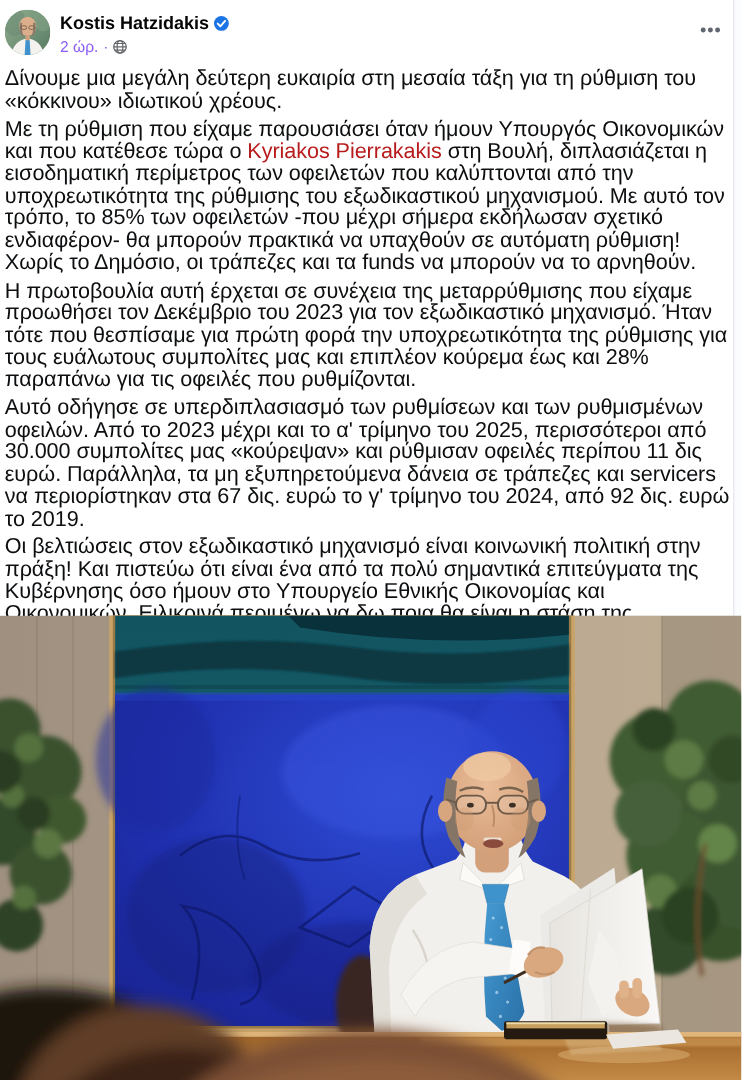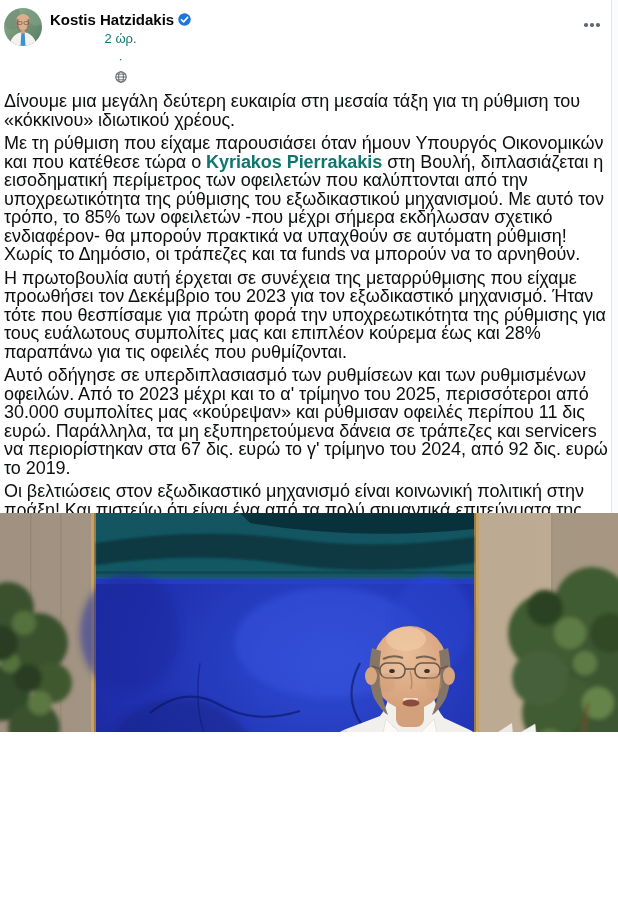--- a/index.html
+++ b/index.html
@@ -1,42 +1,42 @@
 <!DOCTYPE html>
 <html lang="el"><head>
 <meta charset="utf-8">
 <style>
   * { margin:0; padding:0; box-sizing:border-box; }
   html,body { background:#fff; }
   body { font-family:"Liberation Sans","DejaVu Sans",sans-serif; }
-  .screen { position:relative; width:618px; height:732px; background:#ffffff; overflow:hidden; }
+  .screen { position:relative; width:618px; height:900px; background:#ffffff; overflow:hidden; }
 
   .card-edge { position:absolute; top:0; right:0; width:7px; height:513px;
                background:#fbfcfd; border-left:1px solid #e4e6ea; }
 
   
   .header { position:relative; display:flex; align-items:flex-start; padding:8px 20px 0 4px; }
   .avatar { width:38px; height:38px; border-radius:50%; overflow:hidden; flex:0 0 38px; cursor:pointer; }
   .avatar svg { display:block; }
   .header-info { margin-left:8px; padding-top:2px; }
   .name-row { display:flex; align-items:center; gap:4px; }
   .author { font-size:15px; font-weight:700; color:#050505; line-height:19px; cursor:pointer; }
   .verified { display:inline-flex; }
   .meta-row { display:flex; align-items:center; gap:4px; margin-top:2px;
-              font-size:13px; color:#0f766e; line-height:16px;flex-direction:column; }
+              font-size:13px; color:#8b5cf6; line-height:16px; }
   .meta-row .ts { cursor:pointer; }
   .more { position:absolute; top:14px; right:12px; width:28px; height:22px; border:none; background:transparent;
           display:flex; align-items:center; justify-content:center; gap:2.5px; cursor:pointer; }
   .more .d { width:3.6px; height:3.6px; border-radius:50%; background:#606770; }
 
   
   .post-text { margin-top:9px; padding:0 8px 0 4px; font-size:18px; line-height:18.5px;
                color:#0c0e10; letter-spacing:-0.05px; }
   .post-text p { margin:0 0 5px 0; }
-  .mention { color:#0f766e; font-weight:700; text-decoration:none; cursor:pointer; }
+  .mention { color:#b91c1c; font-weight:400; text-decoration:none; cursor:pointer; }
 
   
   .photo { position:absolute; left:0; top:513px; width:618px; height:387px; cursor:pointer; }
   .photo svg { display:block; }
 </style>
 </head>
 <body>
 
 <div class="screen">
 

